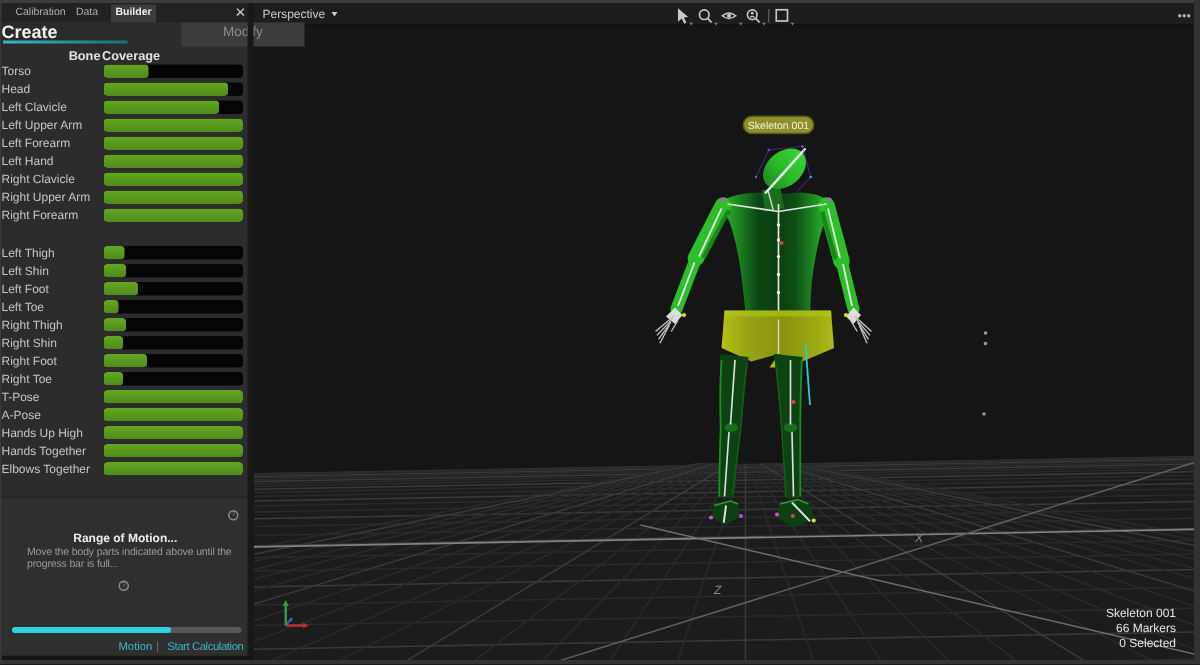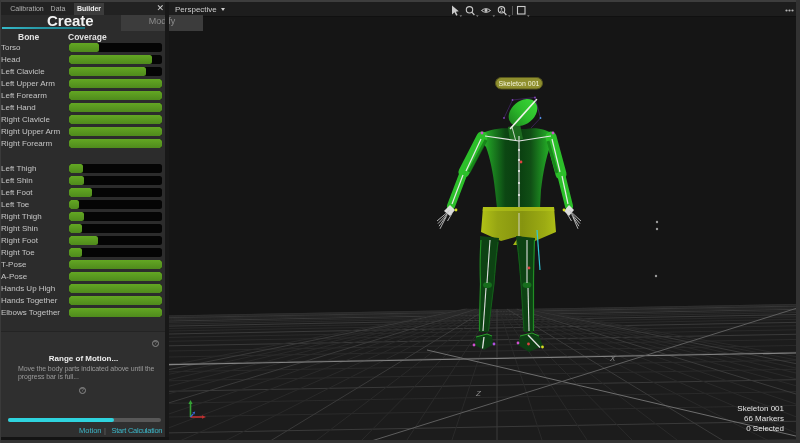--- a/index.html
+++ b/index.html
@@ -12,28 +12,28 @@
 #rightbar { position:absolute; left:796px; top:0; width:4px; height:443px; background:#323232; z-index:50; }
 
 #panel { position:absolute; left:1px; top:2px; width:166px; height:435px; background:#2c2c2c; z-index:10; }
 #panelborder { position:absolute; left:165px; top:2px; width:4px; height:435px; background:#181818; z-index:11; }
 #tabbar { position:absolute; left:0; top:0; width:166px; height:13px; background:#222222; }
 #tabbar .tab { position:absolute; top:0; height:13px; font-size:7px; color:#b0b0b0; text-align:center; line-height:13px; }
 #tab-active { position:absolute; left:73px; top:1px; width:30px; height:12px; background:#3c3c3c; }
 #tabbar .x { position:absolute; right:3px; top:0; color:#cfcfcf; font-size:9px; line-height:13px; }
 #seg { position:absolute; left:0; top:13px; width:166px; height:14px; }
 #seg .create { position:absolute; left:0; top:0; width:84px; height:12px; background:#2a2a2a;
-  color:#f2f2f2; font-weight:bold; font-size:15px; text-align:right; line-height:12px;padding-left:46px; }
+  color:#f2f2f2; font-weight:bold; font-size:12px; text-align:left; line-height:12px; }
 #seg .modify { position:absolute; left:84px; top:0; width:82px; height:16px; background:#3c3c3c;
   color:#8d8d8d; font-size:9px; text-align:center; line-height:12px;margin-left:36px; }
 #seg .under { position:absolute; left:1px; top:12px; width:83px; height:2px;
   background:linear-gradient(90deg,#35b9c9,#17707b); }
 #hdr { position:absolute; left:0; top:30px; width:166px; height:11px; font-weight:bold;
   font-size:8.5px; color:#e2e2e2; }
-#hdr .b { position:absolute; left:17px; width:62px; text-align:left; }
+#hdr .b { position:absolute; left:4px; width:62px; text-align:right; }
 #hdr .c { position:absolute; left:67px; width:94px; text-align:left; }
 .row { position:absolute; left:0; width:166px; height:9px; }
 .row .lbl { position:absolute; left:0; top:0; width:62.5px; text-align:left; font-size:8px;
   color:#c6c6c6; line-height:9px; white-space:nowrap; }
 .row .track { position:absolute; left:67.5px; top:0; width:93px; height:9px; background:#050505;
   border-radius:2.5px; overflow:hidden; }
 .row .fill { position:absolute; left:0; top:0; height:9px; background:linear-gradient(180deg,#63a723,#4f8a1c);
   border-radius:2.5px; }
 #sect { position:absolute; left:0; top:329px; width:165px; height:106px; background:#2f2f2f;
   border-top:1px solid #242424; }

